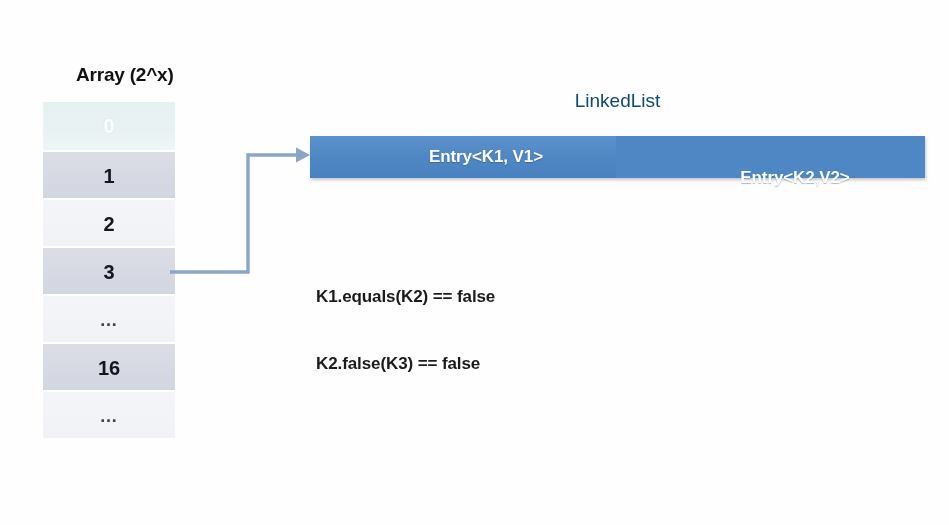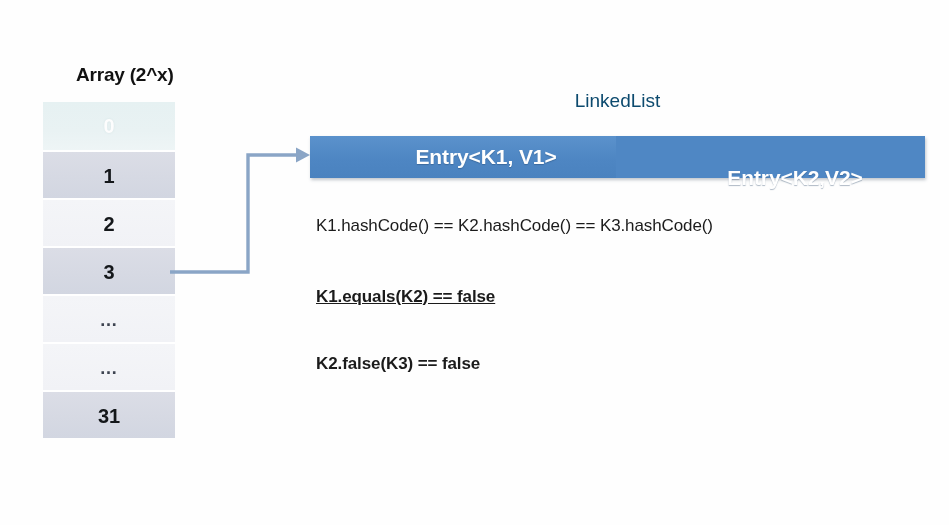--- a/index.html
+++ b/index.html
@@ -98,21 +98,21 @@
     background: #4f87c4;
     box-shadow: 1px 2px 3px rgba(120,130,145,0.45);
   }
   .ll-cell {
     flex: 1 1 0;
     display: flex;
     align-items: center;
     justify-content: center;
     background: linear-gradient(180deg, #5b92cc 0%, #4e86c3 55%, #4a82bf 100%);
     color: #ffffff;
-    font-size: 21px;
+    font-size: 17px;
     font-weight: 700;
     letter-spacing: -0.1px;
     white-space: nowrap;
     text-shadow: 0 1px 1px rgba(30,60,95,0.35);
     padding-left: 46px;
   }
   .ll-cell + .ll-cell {
     border-left: 3px solid #f4f6f9;
     margin-top: 42px;
   }
@@ -120,21 +120,21 @@
   
   .note {
     position: absolute;
     font-size: 17px;
     font-weight: 400;
     color: #1b1b1b;
     white-space: nowrap;
     letter-spacing: -0.1px;
   }
   #note-hash   { left: 316px; top: 216px; }
-  #note-eq-1   { left: 316px; top: 287px; font-weight: 600; text-decoration: underline; }
+  #note-eq-1   { left: 316px; top: 287px; font-weight: 600; }
   #note-eq-2   { left: 316px; top: 354px; font-weight: 600; }
 
   
   #connector {
     position: absolute;
     left: 160px;
     top: 130px;
     width: 170px;
     height: 160px;
     pointer-events: none;
@@ -146,33 +146,32 @@
 <div class="canvas">
 
   <div id="array-title">Array (2^x)</div>
 
   <div id="array-table">
     <div class="array-cell shade-zero">0</div>
     <div class="array-cell shade-dark">1</div>
     <div class="array-cell shade-light">2</div>
     <div class="array-cell shade-dark">3</div>
     <div class="array-cell shade-light ellipsis">…</div>
+    <div class="array-cell shade-dark">16</div>
     <div class="array-cell shade-light ellipsis">…</div>
-    <div class="array-cell shade-dark">31</div>
   </div>
 
   <svg id="connector" viewBox="0 0 170 160">
     <path d="M 10 142 L 88 142 L 88 25 L 138 25" fill="none" stroke="#8aa5c6" stroke-width="3.4" stroke-linecap="butt" stroke-linejoin="miter"></path>
     <path d="M 136 17.5 L 150 25 L 136 32.5 Z" fill="#8aa5c6"></path>
   </svg>
 
   <div id="linkedlist-title">LinkedList</div>
 
   <div id="linkedlist-row">
     <div class="ll-cell">Entry&lt;K1, V1&gt;</div>
     <div class="ll-cell">Entry&lt;K2,V2&gt;</div>
   </div>
 
-  <div class="note" id="note-hash">K1.hashCode() == K2.hashCode() == K3.hashCode()</div>
   <div class="note" id="note-eq-1">K1.equals(K2) == false</div>
   <div class="note" id="note-eq-2">K2.false(K3) == false</div>
 
 </div>
 
 </body></html>

